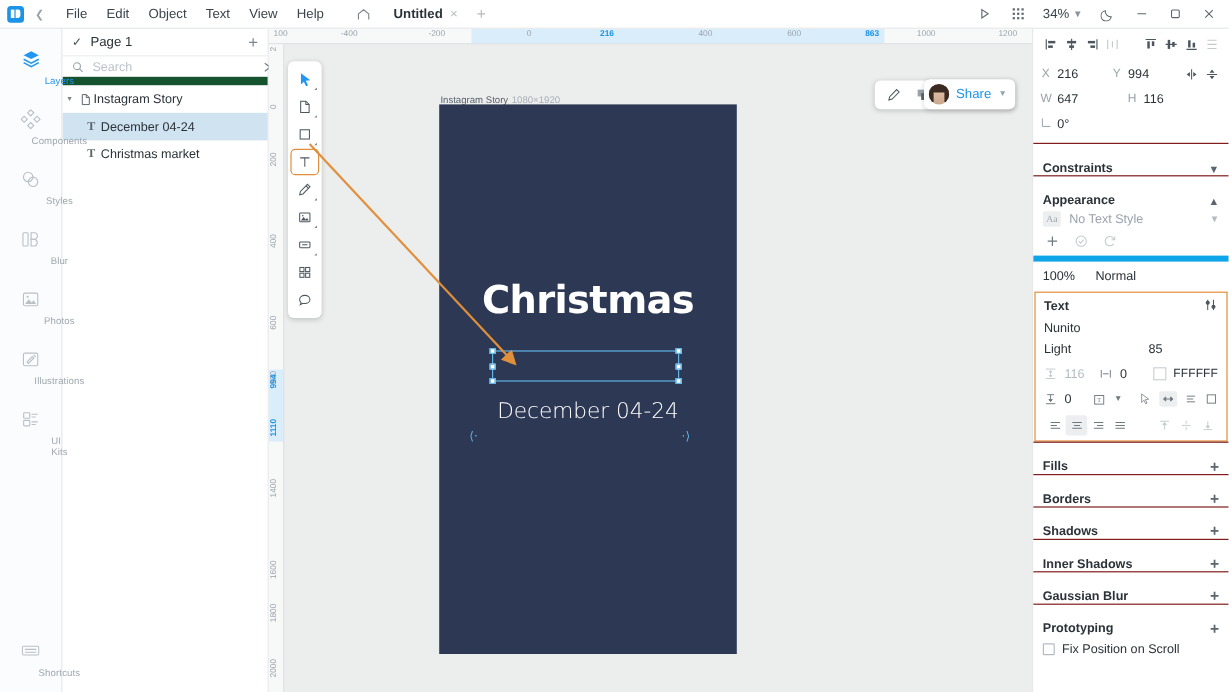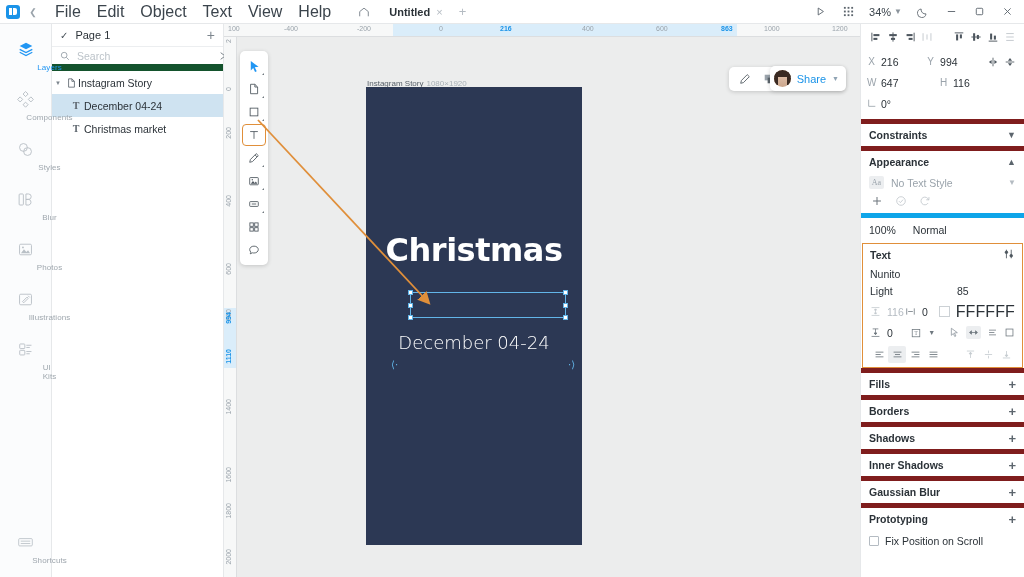--- a/index.html
+++ b/index.html
@@ -22,21 +22,21 @@
   }
   .logo-sq {
     width: 14px; height: 14px; border-radius: 3px; background: #1a93e8;
     display: flex; align-items: center; justify-content: center;
   }
   .logo-sq i { display:block; width:3px; height:7px; background:#fff; margin-right:1.5px;}
   .logo-sq b { display:block; width:4px; height:7px; background:#fff; border-radius:0 2px 2px 0;}
   .chev-back { width: 14px; text-align: center; color: #9aa3ab; font-size: 9px; }
   .menu { display: flex; align-items: center; margin-left: 7px; }
   .menu span {
-    font-size: 16px; color: #3b444c; padding: 2px 8px; cursor: default;
+    font-size: 11px; color: #3b444c; padding: 2px 8px; cursor: default;
   }
   .home-ico { margin-left: 14px; width: 22px; display:flex; align-items:center; justify-content:center; color:#7b848c;}
   .tab {
     display: flex; align-items: flex-end; gap: 6px;
     font-size: 11px; color: #2b3238; font-weight: bold;
     padding: 3px 8px 3px 10px; margin-left: 4px;
   }
   .tab .x { color: #b4bbc2; font-size: 11px; font-weight: normal; }
   .plus-tab { color: #b4bbc2; font-size: 13px; padding: 0 8px; }
   .topbar-right { margin-left: auto; display: flex; align-items: center; gap: 2px; padding-right: 4px; }
@@ -206,22 +206,22 @@
   .align-row .sp { flex: 1; }
   .xy {
     padding: 1px 6px 5px;
   }
   .xyrow { display: flex; align-items: center; height: 21px; }
   .fld { display: flex; align-items: center; width: 72px; gap: 5px; }
   .fld .k { font-size: 10px; color: #9aa3ab; width: 9px; text-align:center; }
   .fld .v { font-size: 10.5px; color: #2b3238; }
   .xyrow .mini { width: 20px; display:flex; align-items:center; justify-content:center; color:#4d565e;}
   .sec {
-    height: 27px; display: flex; align-items: center; justify-content: space-between;
-    padding: 0 8px; border-top: 5px solid #7f1d1d; font-size: 10.5px; color: #2b3238;
+    height: 27px; display: flex; align-items: flex-end; justify-content: space-between;
+    padding: 0 8px; border-top: 1px solid #7f1d1d; font-size: 10.5px; color: #2b3238;
     font-weight: bold;
   }
   .sec .cv { color: #5c656d; font-size: 9px; }
   .sec .pl { color: #5c656d; font-size: 13px; line-height: 1; }
   .ts-row {
     display: flex; align-items: center; gap: 7px; padding: 3px 8px 4px;
   }
   .ts-ico {
     width: 15px; height: 13px; background: #eceef0; border-radius: 2px; color: #9aa3ab;
     font-size: 8px; display:flex; align-items:center; justify-content:center;
@@ -249,21 +249,21 @@
   .tb-wt .s { width: 58px; }
   .tb-r { display: flex; align-items: center; padding: 2px 7px; height: 21px; }
   .tb-r .c1 { width: 50px; display: flex; align-items: center; gap: 6px; }
   .tb-r .c2 { width: 48px; display: flex; align-items: center; gap: 6px; }
   .tb-r .c3 { flex: 1; display: flex; align-items: center; gap: 6px; justify-content: flex-end;}
   .tb-r .num { font-size: 10.5px; color: #2b3238; }
   .tb-r .num.dim { color: #b4bbc2; }
   .tb-r .gi { color: #6f787f; display: flex; }
   .tb-r .gi.dim { color: #c3c9ce; }
   .swatch { width: 11px; height: 11px; border: 1px solid #ccd1d5; background: #fff; }
-  .hexv { font-size: 16px; color: #2b3238; letter-spacing: .1px; text-align: center; }
+  .hexv { font-size: 10px; color: #2b3238; letter-spacing: .1px; text-align: center; }
   .tb-align { display: flex; align-items: center; padding: 3px 7px 0; }
   .tb-align .ai {
     width: 18px; height: 17px; display: flex; align-items: center; justify-content: center;
     color: #6f787f; border-radius: 2px;
   }
   .tb-align .ai.on { background: #eceef0; }
   .tb-align .ai.dim { color: #c3c9ce; }
   .tb-align .sp { flex: 1; }
   .fixpos { display:flex; align-items:center; gap:6px; padding: 5px 8px; font-size:10.5px; color:#2b3238;}
   .fixpos .cbx { width: 10px; height: 10px; border: 1px solid #b4bbc2; border-radius:1px;}
@@ -519,21 +519,21 @@
         <div class="rl-lb" style="top:362px;">1400</div>
         <div class="rl-lb" style="top:430px;">1600</div>
         <div class="rl-lb" style="top:466px;">1800</div>
         <div class="rl-lb" style="top:512px;">2000</div>
       </div>
 
       <div class="artboard-label" style="left:143px; top:55px;">
         <span>Instagram Story</span><span class="dim">1080×1920</span>
       </div>
 
-      <div class="artboard" style="left:142px; top:63px; width:216px; height:458px;">
+      <div class="artboard" style="left:142px; top:63px; width:248px; height:458px;">
         <div class="ab-title" style="top:146px; font-size:32px;">Christmas</div>
         <div class="ab-sub" style="top:245px; font-size:18px;">December 04-24</div>
       </div>
 
       <div class="selbox" style="left:186px; top:268px; width:156px; height:26px;">
         <div class="hndl" style="left:-3px; top:-3px;"></div>
         <div class="hndl" style="right:-3px; top:-3px;"></div>
         <div class="hndl" style="left:-3px; bottom:-3px;"></div>
         <div class="hndl" style="right:-3px; bottom:-3px;"></div>
         <div class="hndl" style="left:-3px; top:10px;"></div>

